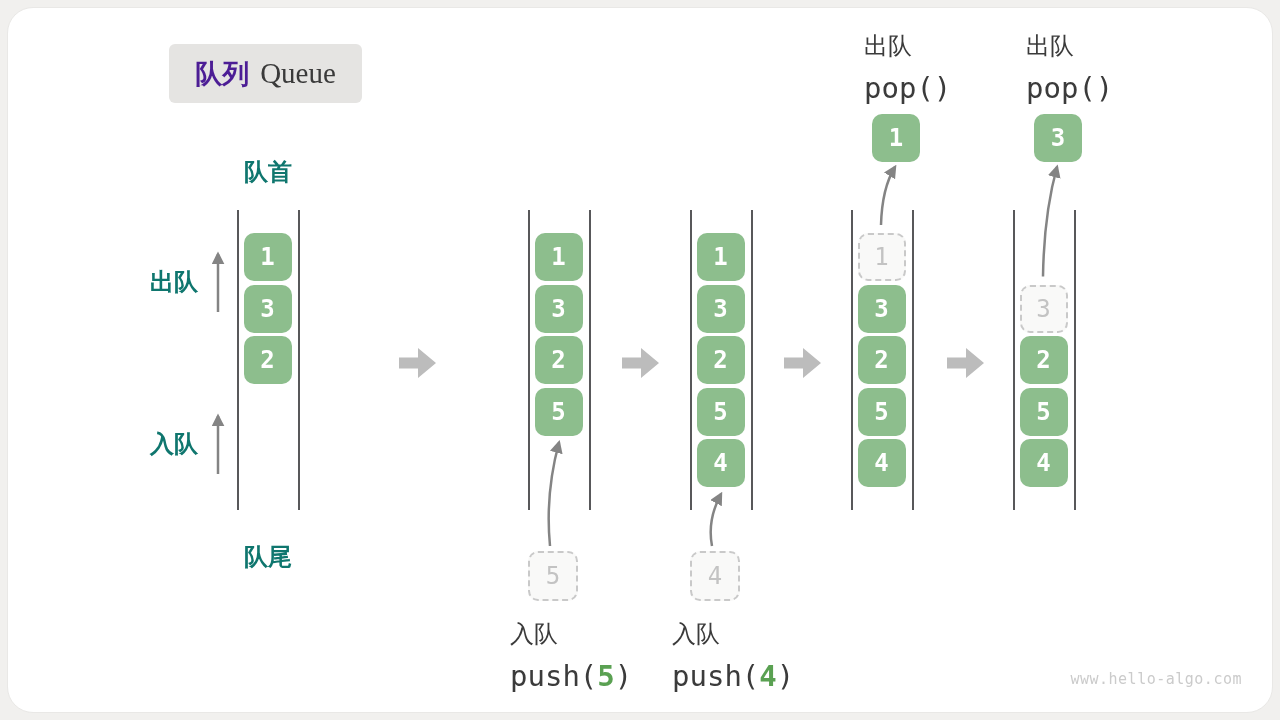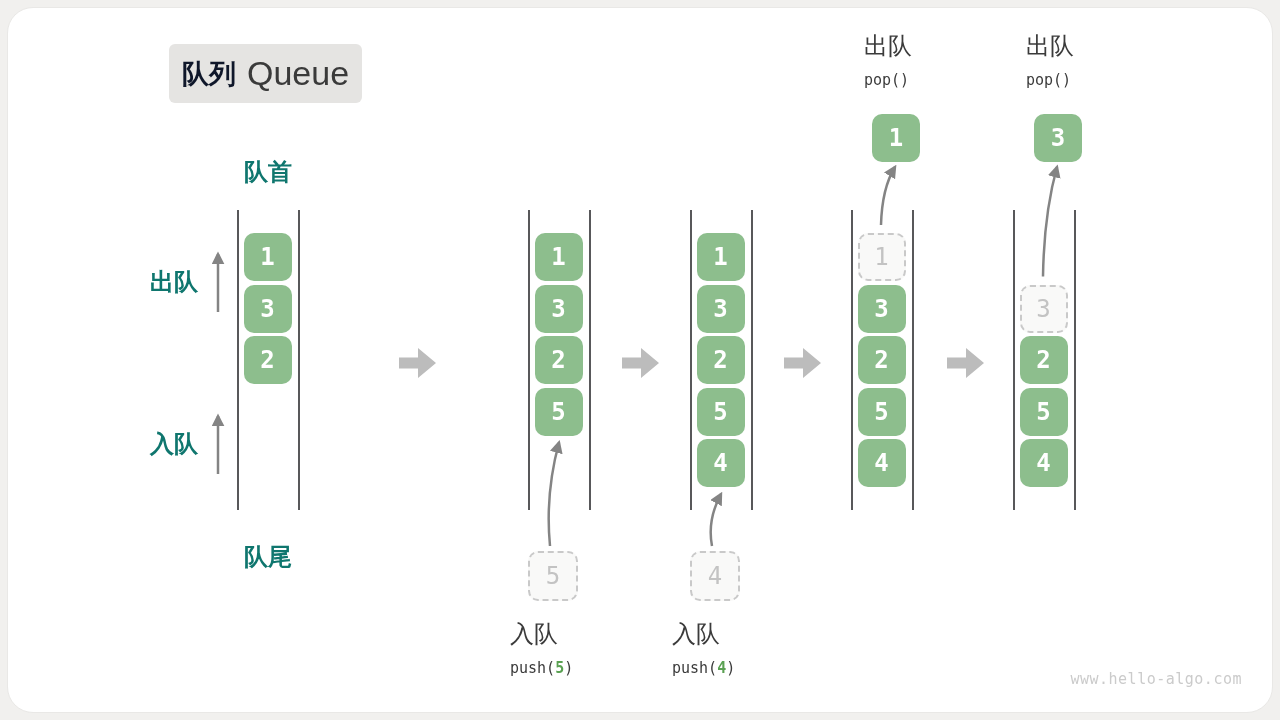--- a/index.html
+++ b/index.html
@@ -2,41 +2,41 @@
 <html><head>
 <meta charset="utf-8">
 <style>
   html,body{margin:0;padding:0;width:1280px;height:720px;overflow:hidden;
     background:#f1f0ee;font-family:"Liberation Sans",sans-serif;}
   .stage{position:absolute;inset:0;width:1280px;height:720px;}
   .card{position:absolute;left:7px;top:7px;right:7px;bottom:7px;background:#ffffff;
     border:1px solid #e9e8e6;border-radius:26px;}
   .title-box{position:absolute;left:169px;top:44px;width:193px;height:59px;background:#e5e4e2;
     border-radius:6px;display:flex;align-items:center;justify-content:center;gap:11px;}
-  .title-zh{font-size:27px;font-weight:700;color:#0f172a;}
-  .title-en{font-size:34px;color:#3a3a3a;font-family:Liberation Sans, sans-serif;}
+  .title-zh{font-size:27px;font-weight:700;color:#4c1d95;}
+  .title-en{font-size:29px;color:#3a3a3a;font-family:Liberation Serif, serif;}
   .cn-label{position:absolute;font-size:24px;font-weight:700;color:#0f766e;white-space:nowrap;}
   .lbl-front{left:244px;top:156px;}
   .lbl-rear{left:244px;top:541px;}
   .lbl-deq{left:142px;top:266px;width:56px;text-align:right;}
   .lbl-enq{left:142px;top:428px;width:56px;text-align:right;}
   .wall{position:absolute;width:1.5px;background:#58585a;}
   .cell{position:absolute;width:48px;height:48px;background:#8dbe8d;border-radius:10px;
     color:#ffffff;font-family:"DejaVu Sans Mono",monospace;font-weight:700;font-size:24px;
     display:flex;align-items:center;justify-content:center;box-sizing:border-box;}
   .ghost{background:#f9f9f8;border:2px dashed #c9c9c9;color:#c3c3c3;font-weight:400;}
   .staging{position:absolute;width:50px;height:50px;background:#f9f9f8;border:2px dashed #c9c9c9;
     border-radius:10px;color:#c3c3c3;font-family:"DejaVu Sans Mono",monospace;font-size:24px;
     display:flex;align-items:center;justify-content:center;box-sizing:border-box;}
   .popped{position:absolute;width:48px;height:48px;background:#8dbe8d;border-radius:10px;
     color:#ffffff;font-family:"DejaVu Sans Mono",monospace;font-weight:700;font-size:24px;
     display:flex;align-items:center;justify-content:center;}
   .op{position:absolute;white-space:nowrap;}
   .op-zh{font-size:24px;font-weight:400;color:#3b3b3b;margin-bottom:9px;}
-  .op-code{font-family:"DejaVu Sans Mono",monospace;font-size:15px;color:#3b3b3b;}
+  .op-code{font-family:"DejaVu Sans Mono",monospace;font-size:29px;color:#3b3b3b;}
   .op-code .arg{color:#5aa152;font-weight:700;}
   .block-arrow{position:absolute;width:37px;height:30px;}
   #arrows{position:absolute;left:0;top:0;width:1280px;height:720px;pointer-events:none;}
   .watermark{position:absolute;right:38px;top:670px;font-family:"DejaVu Sans Mono",monospace;
     font-size:15px;color:#cbcbcb;letter-spacing:0.5px;}
 </style>
 </head>
 <body>
 
 <div class="stage">

